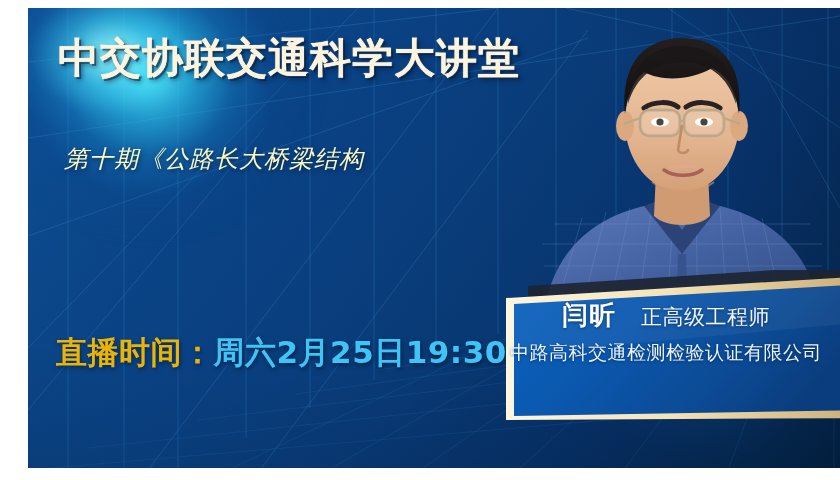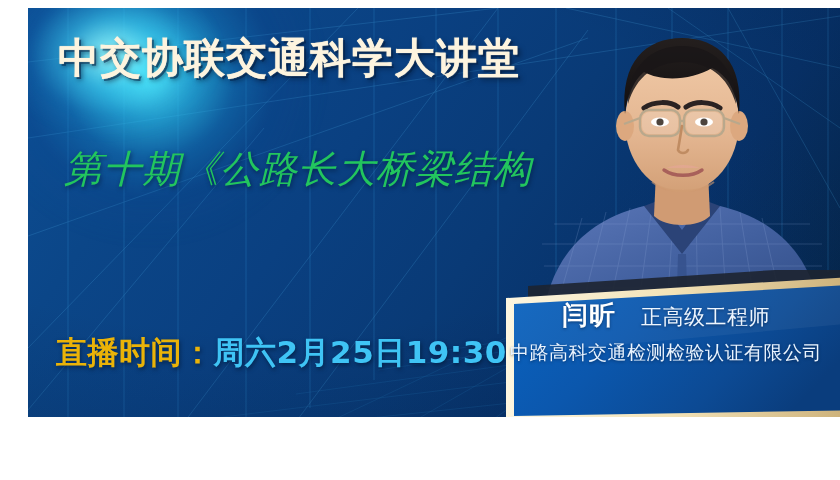--- a/index.html
+++ b/index.html
@@ -2,21 +2,21 @@
 <html><head>
 <meta charset="utf-8">
 <style>
   html,body{margin:0;padding:0;background:#ffffff;}
   body{width:840px;height:480px;overflow:hidden;font-family:"DejaVu Sans","Liberation Sans",sans-serif;}
 
   
   #poster{
     position:absolute;
     left:28px; top:8px;
-    width:812px; height:409px;
+    width:812px; height:460px;
     overflow:hidden;
     background:#0b3d77;
   }
   .bg-base2{
     position:absolute; inset:0;
     background:linear-gradient(125deg,#0d4f95 0%, #0b4688 20%, #0a4081 38%, #093a76 56%, #073168 74%, #05284f 90%, #03203f 100%);
   }
   
   .glow-cyan{
     position:absolute;
@@ -74,24 +74,24 @@
       0 0 1px #fdf4df,
       2px 2px 0 rgba(4,30,66,.55),
       3px 3px 5px rgba(2,20,48,.55);
     font-family:"DejaVu Sans","Liberation Sans",sans-serif;
   }
 
   .title-sub{
     position:absolute;
     left:36px; top:135px;
     width:520px;
-    font-size:38px;
+    font-size:24px;
     line-height:1.38;
     font-style:italic;
-    color:#22c55e;
+    color:#fef9c3;
     letter-spacing:1px;
     text-shadow:1px 2px 4px rgba(2,20,48,.6);
     font-family:"DejaVu Serif","Liberation Serif",serif;
   }
   .title-sub .ln{display:block; white-space:nowrap;}
 
   .livetime{
     position:absolute;
     left:28px; top:324px;
     font-size:31px;

